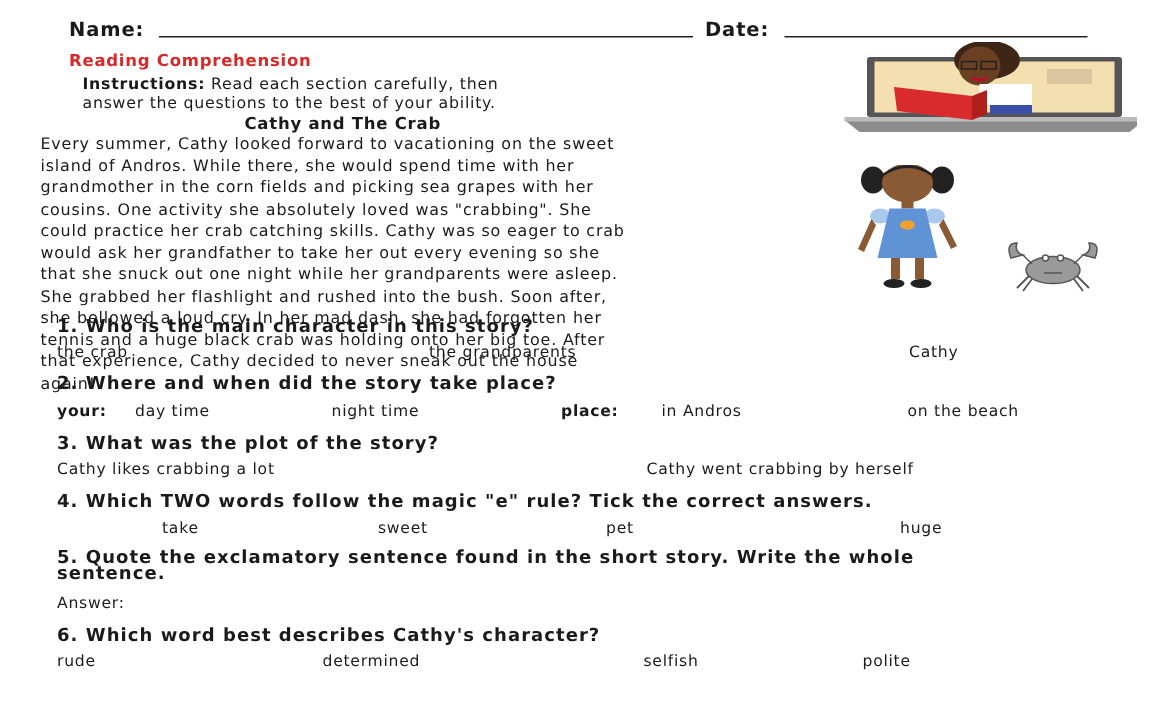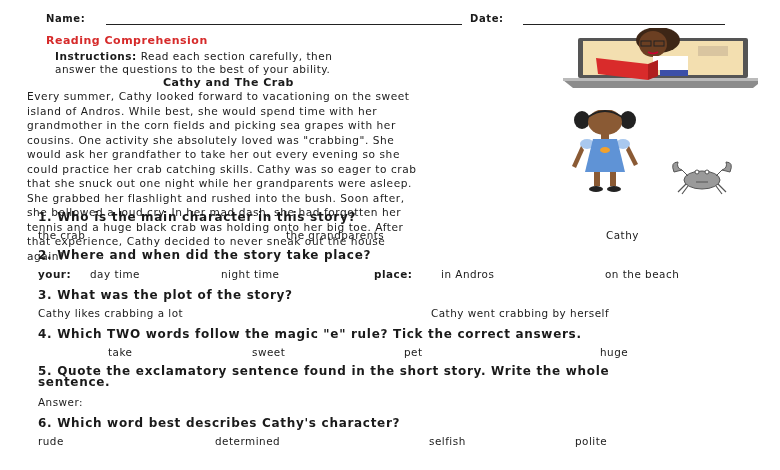--- a/index.html
+++ b/index.html
@@ -1,19 +1,19 @@
 <!DOCTYPE html>
 <html><head>
 <meta charset="utf-8">
 <style>
   html, body { margin:0; padding:0; }
   body { width:780px; height:470px; background:#ffffff; overflow:hidden; position:relative;
          font-family:"DejaVu Sans", sans-serif; color:#1a1a1a; }
   .abs { position:absolute; }
-  .hdr { font-weight:bold; font-size:10px; letter-spacing:0.6px; }
+  .hdr { font-weight:bold; font-size:13px; letter-spacing:0.6px; }
   .line { border-bottom:1px solid #222; height:0; }
   .red { color:#d62a2a; font-weight:bold; font-size:11px; letter-spacing:0.5px; }
   .instr { font-size:10.5px; line-height:13px; letter-spacing:0.5px; }
   .title { font-weight:bold; font-size:11px; letter-spacing:0.5px; }
   .story { font-size:10.6px; line-height:14.5px; letter-spacing:0.55px; width:560px; }
   .q { font-weight:bold; font-size:12px; letter-spacing:0.7px; }
   .opt { font-size:10.4px; letter-spacing:0.5px; }
   .it { }
   .bold { font-weight:bold; }
 </style>
@@ -47,25 +47,25 @@
     <rect x="95" y="28" width="35" height="14" fill="#fff"></rect>
     <path d="M38 30 L90 36 L90 52 L40 46 Z" fill="#d92b2b"></path>
     <path d="M90 36 L100 32 L100 48 L90 52 Z" fill="#b01e1e"></path>
     <rect x="102" y="42" width="28" height="6" fill="#3b4fa8"></rect>
   </svg>
 </div>
 
 <div class="abs title" style="left:163px;top:76px;">Cathy and The Crab</div>
 <div class="abs story" style="left:27px;top:89px;">
   <div>Every summer, Cathy looked forward to vacationing on the sweet</div>
-  <div>island of Andros. While best, she would spend time with her</div>
+  <div>island of Andros. While there, she would spend time with her</div>
   <div>grandmother in the corn fields and picking sea grapes with her</div>
   <div>cousins. One activity she absolutely loved was "crabbing".  She</div>
+  <div>could practice her crab catching skills. Cathy was so eager to crab</div>
   <div>would ask her grandfather to take her out every evening so she</div>
-  <div>could practice her crab catching skills. Cathy was so eager to crab</div>
   <div>that she snuck out one night while her grandparents were asleep.</div>
   <div>She grabbed her flashlight and rushed into the bush. Soon after,</div>
   <div>she bellowed a loud cry.  In her mad dash, she had forgotten her</div>
   <div>tennis and a huge black crab was holding onto her big toe. After</div>
   <div>that experience, Cathy decided to never sneak out the house</div>
   <div>again!</div>
 </div>
 
 <div class="abs" style="left:570px;top:110px;width:70px;height:85px;">
   <svg width="70" height="85" viewBox="0 0 70 85">

